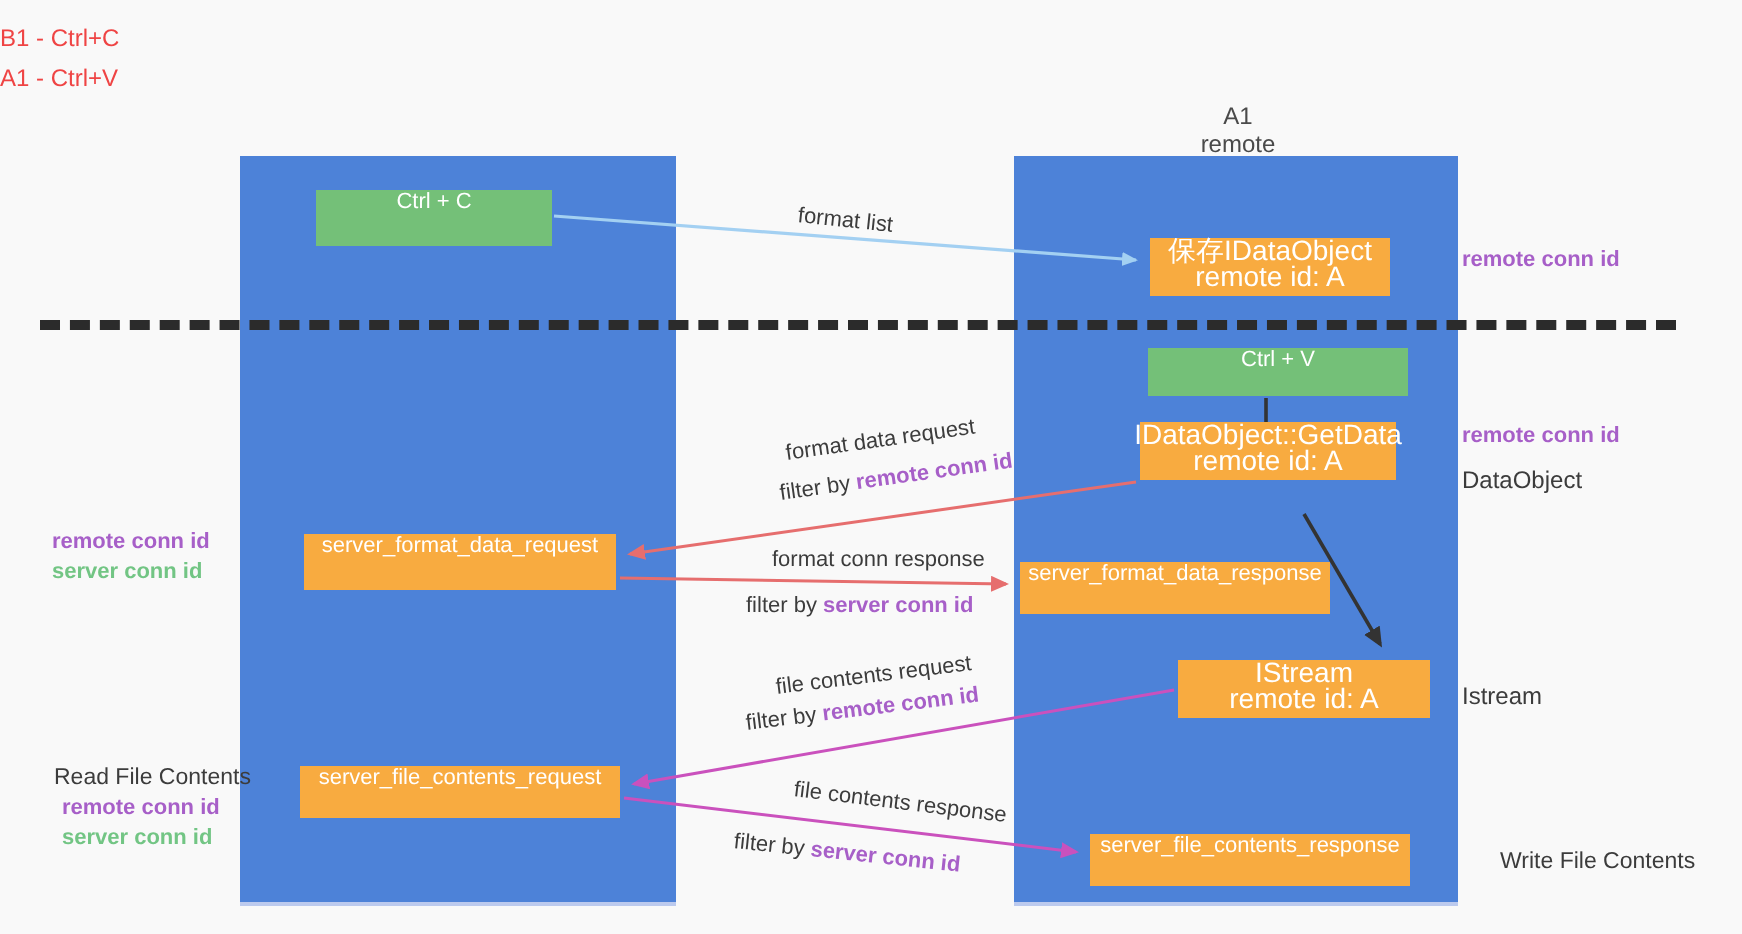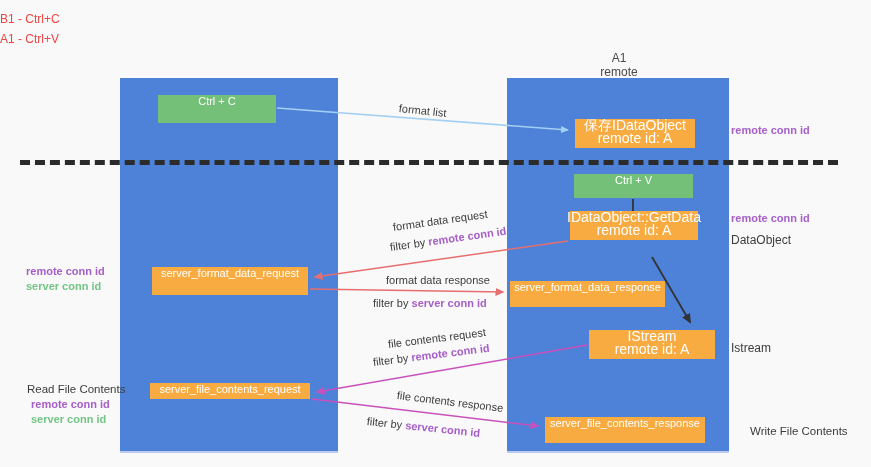--- a/index.html
+++ b/index.html
@@ -108,21 +108,21 @@
 
   <div class="node green" style="left:158px;top:95px;width:118px;height:28px;">
     <div>Ctrl + C</div>
   </div>
 
   <div class="node orange" style="left:575px;top:119px;width:120px;height:29px;">
     <div class="l2">保存IDataObject</div>
     <div class="l2">remote id: A</div>
   </div>
 
-  <div class="node green" style="left:574px;top:174px;width:119px;height:24px;">
+  <div class="node green" style="left:574px;top:174px;width:130px;height:24px;">
     <div>Ctrl + V</div>
   </div>
 
   <div class="node orange" style="left:570px;top:211px;width:128px;height:29px;">
     <div class="l2">IDataObject::GetData</div>
     <div class="l2">remote id: A</div>
   </div>
 
   <div class="node orange" style="left:152px;top:267px;width:156px;height:28px;">
     <div>server_format_data_request</div>
@@ -130,36 +130,36 @@
 
   <div class="node orange" style="left:510px;top:281px;width:155px;height:26px;">
     <div>server_format_data_response</div>
   </div>
 
   <div class="node orange" style="left:589px;top:330px;width:126px;height:29px;">
     <div class="l2">IStream</div>
     <div class="l2">remote id: A</div>
   </div>
 
-  <div class="node orange" style="left:150px;top:383px;width:160px;height:16px;">
+  <div class="node orange" style="left:150px;top:383px;width:160px;height:26px;">
     <div>server_file_contents_request</div>
   </div>
 
   <div class="node orange" style="left:545px;top:417px;width:160px;height:26px;">
     <div>server_file_contents_response</div>
   </div>
 
   <div class="elabel" style="left:399px;top:102px;transform:rotate(6deg);">format list</div>
 
   <div class="elabel" style="left:393px;top:221px;transform:rotate(-8deg);">format data request</div>
   <div class="elabel" style="left:390px;top:241px;transform:rotate(-8deg);">
     <span>filter by </span><span class="purple">remote conn id</span>
   </div>
 
-  <div class="elabel" style="left:386px;top:274px;">format data response</div>
+  <div class="elabel" style="left:386px;top:274px;">format conn response</div>
   <div class="elabel" style="left:373px;top:297px;">
     <span>filter by </span><span class="purple">server conn id</span>
   </div>
 
   <div class="elabel" style="left:388px;top:338px;transform:rotate(-7deg);">file contents request</div>
   <div class="elabel" style="left:373px;top:356px;transform:rotate(-7deg);">
     <span>filter by </span><span class="purple">remote conn id</span>
   </div>
 
   <div class="elabel" style="left:397px;top:389px;transform:rotate(7deg);">file contents response</div>

